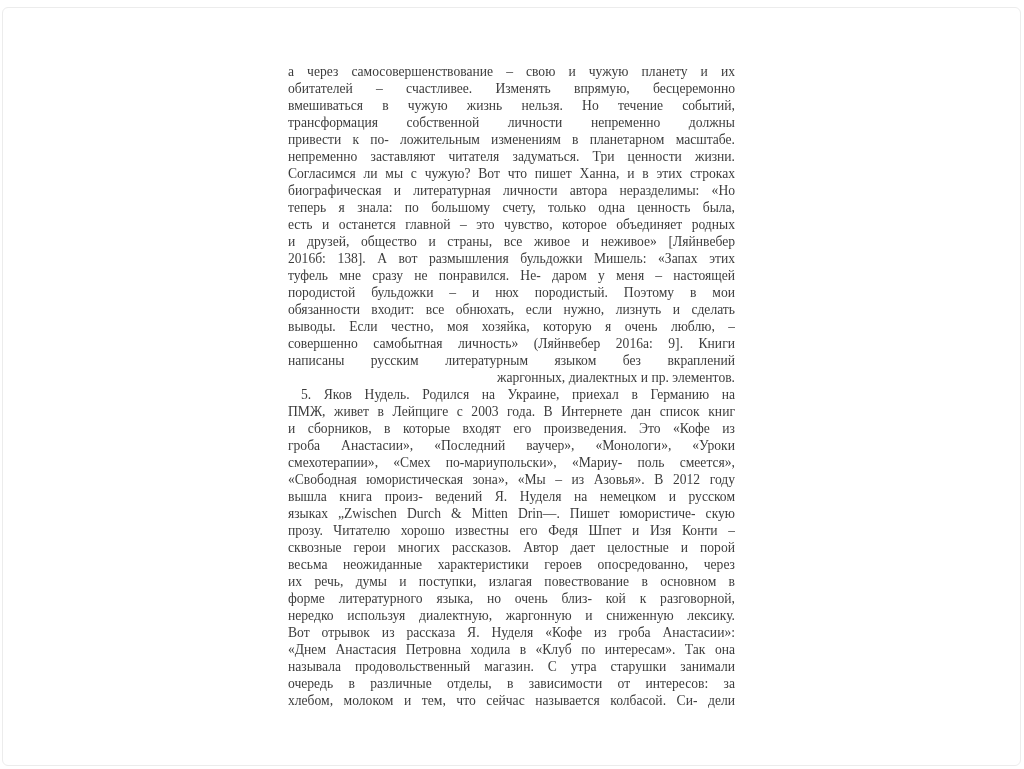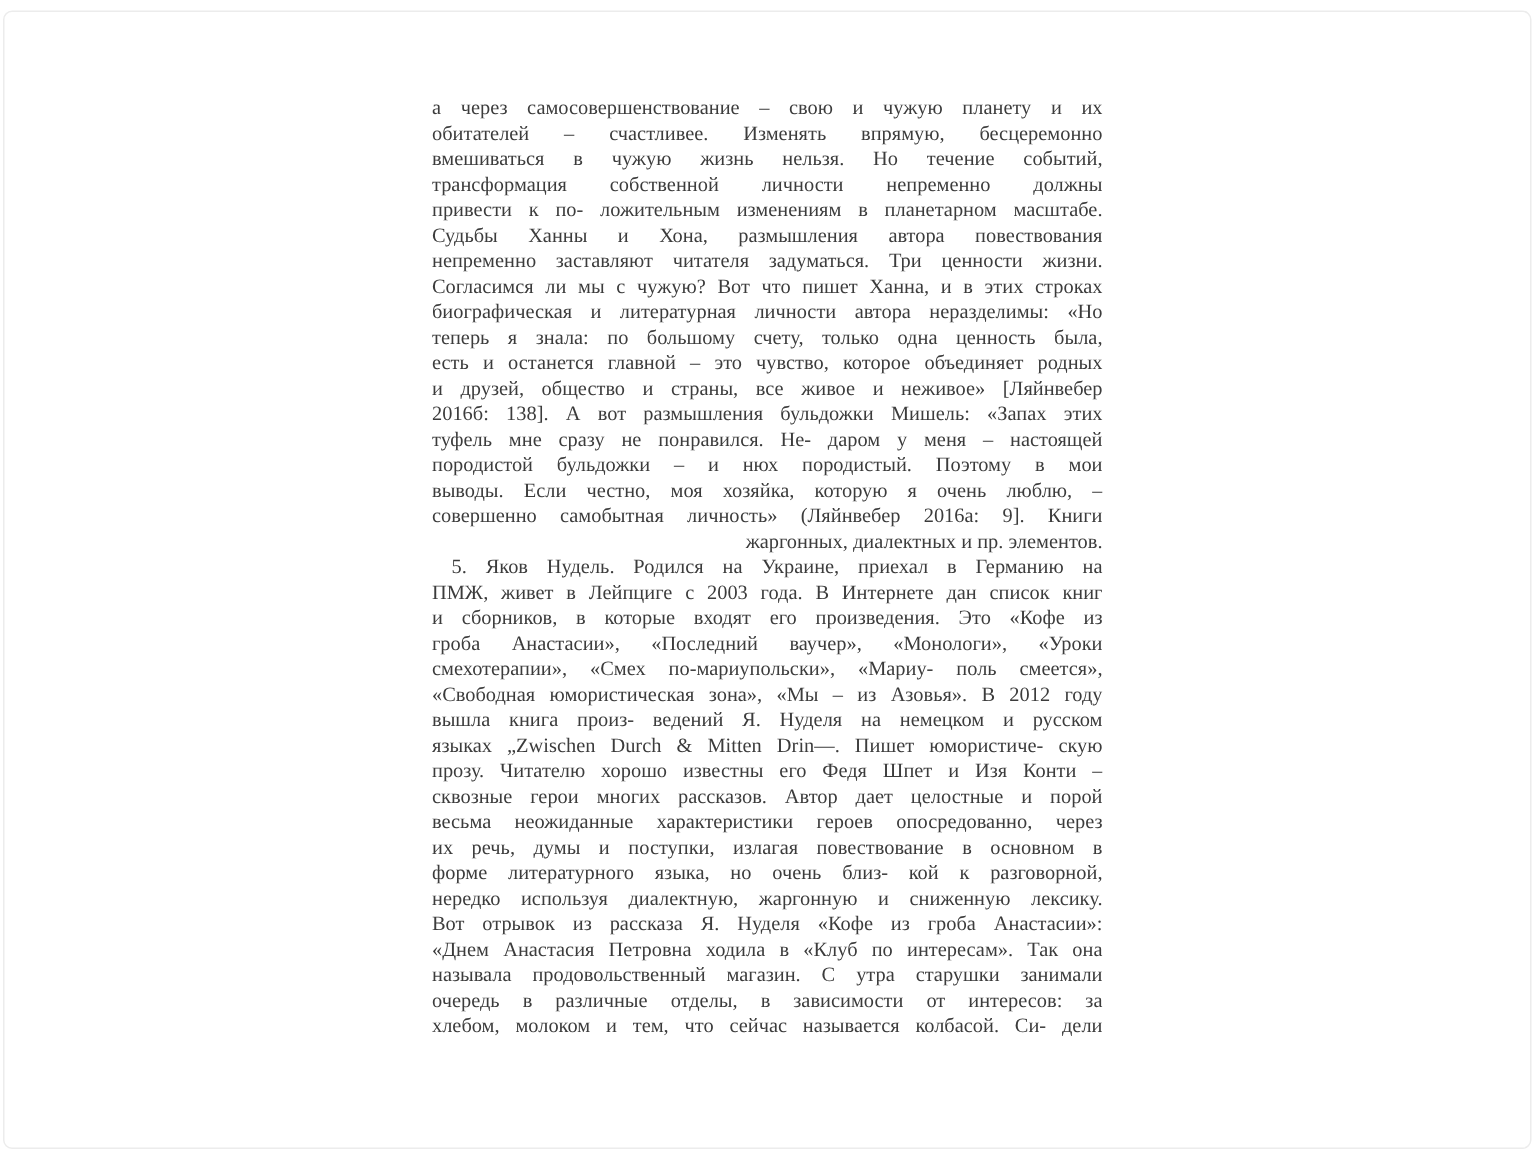--- a/index.html
+++ b/index.html
@@ -57,32 +57,33 @@
 <body>
 
 <div class="slide">
   <div class="slide-frame"></div>
   <div class="text-block" id="text-block" style="color: rgb(60, 60, 60);">
       <div class="text-line justify">а через самосовершенствование – свою и чужую планету и их</div>
       <div class="text-line justify">обитателей – счастливее. Изменять впрямую, бесцеремонно</div>
       <div class="text-line justify">вмешиваться в чужую жизнь нельзя. Но течение событий,</div>
       <div class="text-line justify">трансформация собственной личности непременно должны</div>
       <div class="text-line justify">привести к по- ложительным изменениям в планетарном масштабе.</div>
-      <div class="text-line justify">Судьбы Ханны и Хона, размышления автора повествования</div>
       <div class="text-line justify">непременно заставляют читателя задуматься. Три ценности жизни.</div>
       <div class="text-line justify">Согласимся ли мы с чужую? Вот что пишет Ханна, и в этих строках</div>
       <div class="text-line justify">биографическая и литературная личности автора неразделимы: «Но</div>
       <div class="text-line justify">теперь я знала: по большому счету, только одна ценность была,</div>
       <div class="text-line justify">есть и останется главной – это чувство, которое объединяет родных</div>
       <div class="text-line justify">и друзей, общество и страны, все живое и неживое» [Ляйнвебер</div>
       <div class="text-line justify">2016б: 138]. А вот размышления бульдожки Мишель: «Запах этих</div>
       <div class="text-line justify">туфель мне сразу не понравился. Не- даром у меня – настоящей</div>
       <div class="text-line justify">породистой бульдожки – и нюх породистый. Поэтому в мои</div>
+      <div class="text-line justify">обязанности входит: все обнюхать, если нужно, лизнуть и сделать</div>
       <div class="text-line justify">выводы. Если честно, моя хозяйка, которую я очень люблю, –</div>
       <div class="text-line justify">совершенно самобытная личность» (Ляйнвебер 2016а: 9]. Книги</div>
+      <div class="text-line justify">написаны русским литературным языком без вкраплений</div>
       <div class="text-line">жаргонных, диалектных и пр. элементов.</div>
       <div class="text-line justify indent">5. Яков Нудель. Родился на Украине, приехал в Германию на</div>
       <div class="text-line justify">ПМЖ, живет в Лейпциге с 2003 года. В Интернете дан список книг</div>
       <div class="text-line justify">и сборников, в которые входят его произведения. Это «Кофе из</div>
       <div class="text-line justify">гроба Анастасии», «Последний ваучер», «Монологи», «Уроки</div>
       <div class="text-line justify">смехотерапии», «Смех по-мариупольски», «Мариу- поль смеется»,</div>
       <div class="text-line justify">«Свободная юмористическая зона», «Мы – из Азовья». В 2012 году</div>
       <div class="text-line justify">вышла книга произ- ведений Я. Нуделя на немецком и русском</div>
       <div class="text-line justify">языках „Zwischen Durch &amp; Mitten Drin—. Пишет юмористиче- скую</div>
       <div class="text-line justify">прозу. Читателю хорошо известны его Федя Шпет и Изя Конти –</div>

